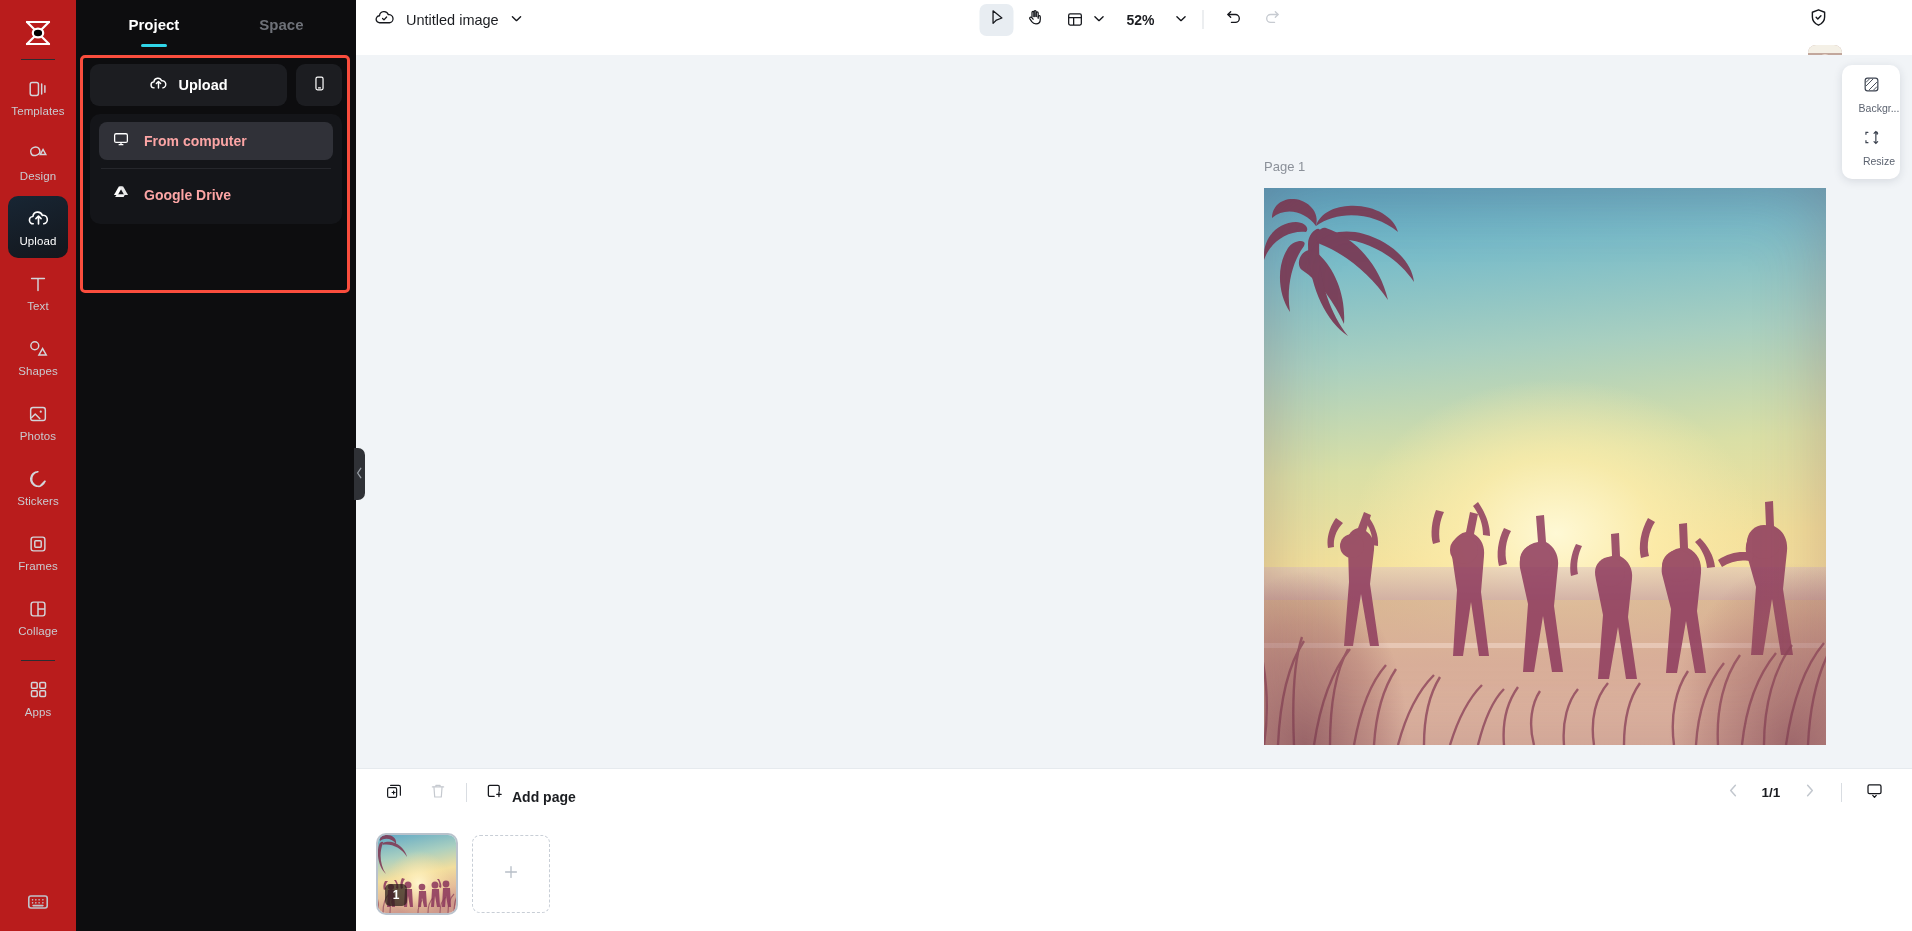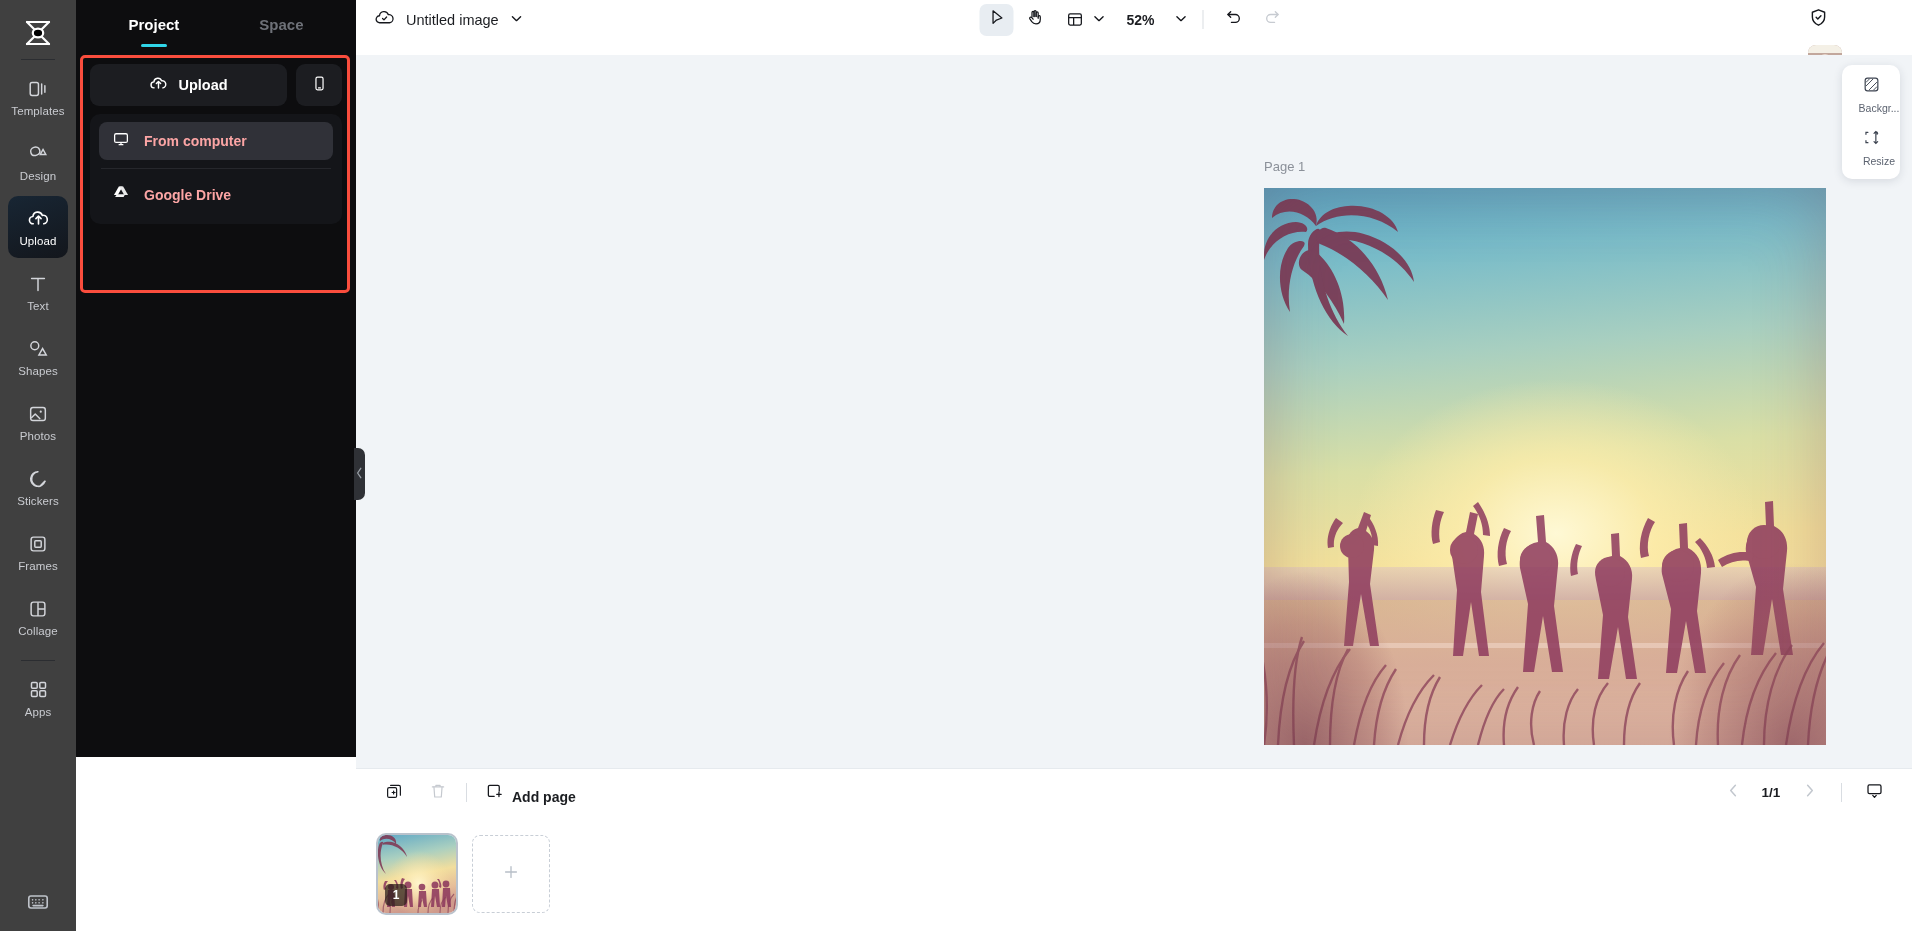--- a/index.html
+++ b/index.html
@@ -6,21 +6,21 @@
   html, body {
     width: 1912px; height: 931px;
     overflow: hidden;
     font-family: "Liberation Sans", sans-serif;
     background: #ffffff;
   }
   .app { position: relative; width: 1912px; height: 931px; display: flex; }
 
   
   .rail {
-    width: 76px; height: 931px; background: #404040;
+    width: 76px; height: 931px; background: #b91c1c;
     display: flex; flex-direction: column; align-items: center;
     flex: none; position: relative;
   }
   .rail-logo { margin-top: 16px; width: 40px; height: 34px;
     display: flex; align-items: center; justify-content: center; }
   .rail-sep { width: 34px; height: 1px; background: #2b2d31; margin: 9px 0 6px; }
   .rail-item {
     width: 60px; height: 62px; border-radius: 10px;
     display: flex; flex-direction: column; align-items: center; justify-content: center;
     gap: 5px; margin-bottom: 3px; cursor: pointer;
@@ -28,21 +28,21 @@
   .rail-item .ico { width: 24px; height: 24px; display:flex; align-items:center; justify-content:center; }
   .rail-item .lbl { font-size: 11.5px; color: #c9cbd0; letter-spacing: .1px; line-height: 1; }
   .rail-item.active { background: linear-gradient(160deg,#182634 0%,#13161c 100%); }
   .rail-item.active .lbl { color: #ffffff; }
   .rail-bottom { position: absolute; bottom: 16px; left: 0; width: 76px;
     display: flex; justify-content: center; }
   .rail-bottom .ico { width: 26px; height: 26px; }
 
   
   .panel {
-    width: 280px; height: 757px; background: #0d0d0f; flex: none;
+    width: 280px; height: 931px; background: #0d0d0f; flex: none;
     position: relative;
   }
   .panel-tabs { height: 52px; display: flex; align-items: center; justify-content: center; gap: 80px; }
   .ptab { font-size: 15px; font-weight: 700; color: #6e7178; cursor: pointer; position: relative;
           padding-bottom: 3px; }
   .ptab.active { color: #ffffff; }
   .ptab.active::after {
     content: ""; position: absolute; left: 50%; transform: translateX(-50%);
     bottom: -11px; width: 26px; height: 3px; border-radius: 2px; background: #30d5e8;
   }

